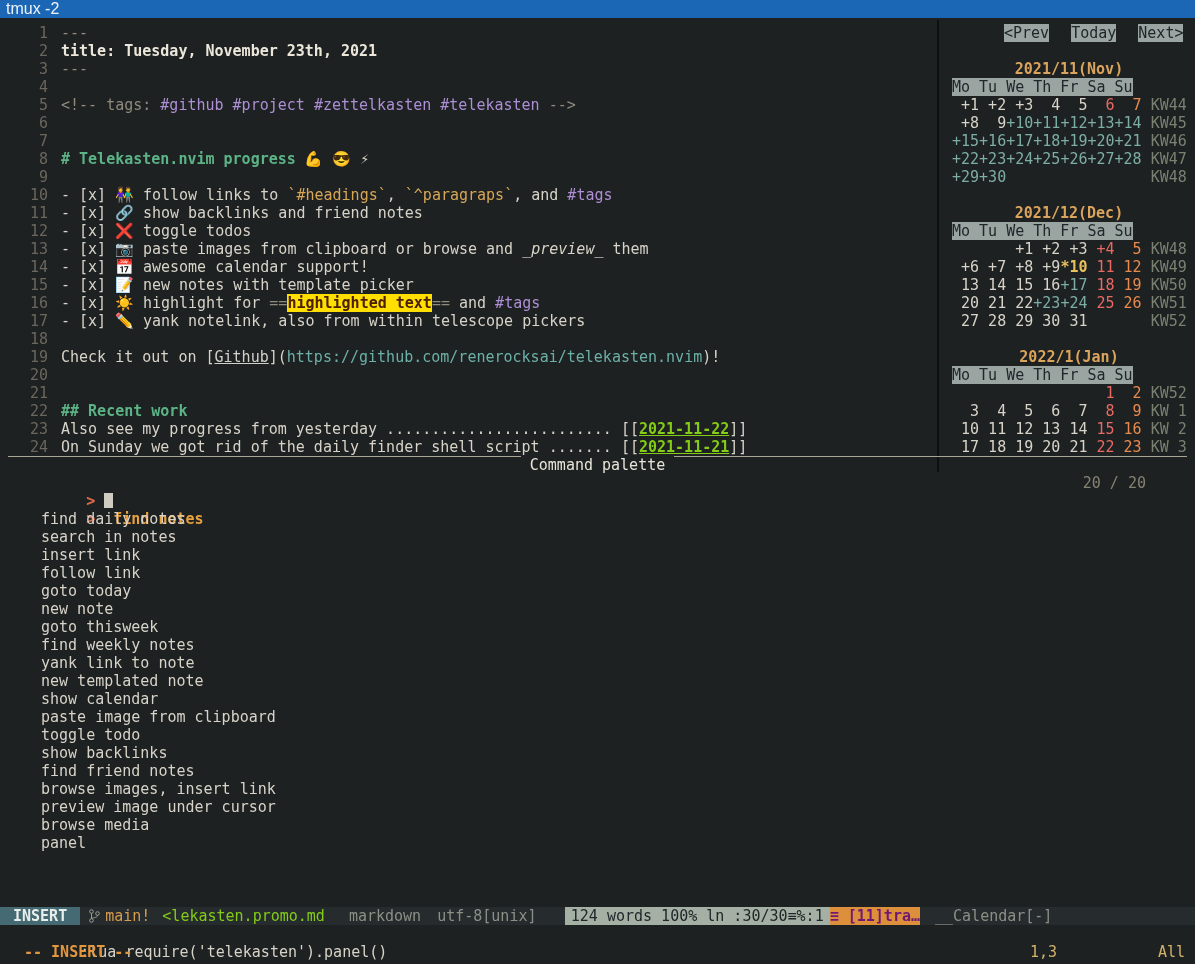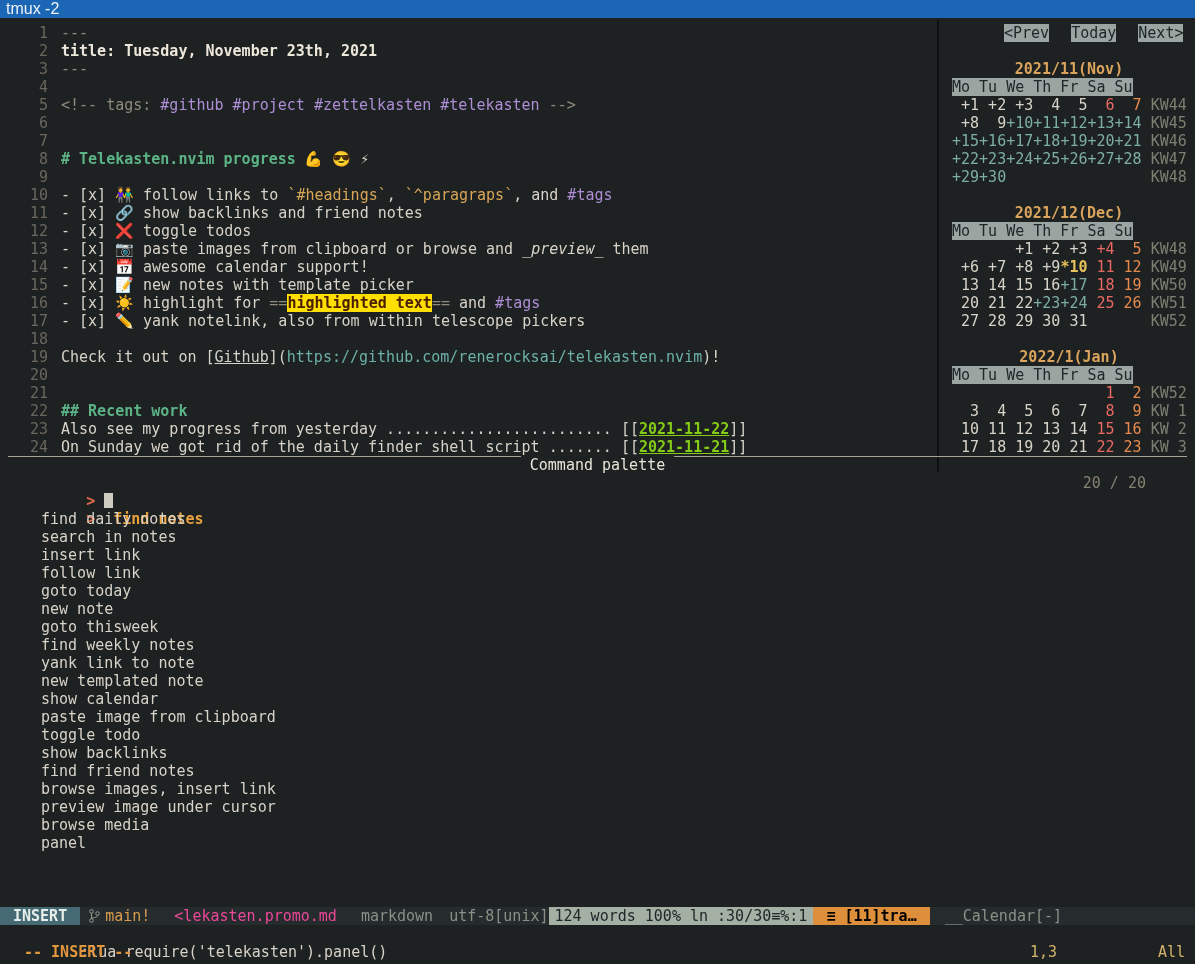--- a/index.html
+++ b/index.html
@@ -56,26 +56,26 @@
   .pal-selected .caret{margin-right:18px}
   .sel-label{color:#e9a13e;font-weight:bold}
   .pal-item{height:18px;padding-left:33px;white-space:pre;color:#d8d3c8}
 
   
   .bottom{position:absolute;left:0;right:0;bottom:0;height:57px;padding-bottom:3px}
   .statusline{height:18px;background:#262b2d;display:flex;align-items:stretch;white-space:pre;overflow:hidden}
   .statusline>span{flex:none;line-height:18px}
   .sl-mode{background:#456a74;color:#e8eeea;font-weight:bold;padding:0 13px}
   .sl-git{margin-left:9px;color:#d79b4e;display:flex;align-items:center;gap:5px}
-  .sl-file{margin-left:24px;color:#ec4899}
+  .sl-file{margin-left:12px;color:#84cc16}
   .sl-dim{color:#8b9086}
   .sl-ft{margin-left:24px}
   .sl-enc{margin-left:16px}
   .sl-stats{margin-left:auto;background:#a4b0a3;color:#20262a;padding:0 6px}
-  .sl-buf{background:#dd8f3c;color:#000000;font-weight:bold;padding:0 13px}
+  .sl-buf{background:#dd8f3c;color:#701a75;font-weight:bold;padding:0 0}
   .sl-cal{width:275px;padding-left:15px;color:#8b9086}
   .cmdline{height:18px;padding-left:8px;white-space:pre;color:#d8d3c8}
   .rulerline{position:relative;height:18px;padding-left:24px}
   .rl-mode{color:#e2973f;font-weight:bold}
   .rl-pos,.rl-scroll{position:absolute;top:0;color:#d3b26a}
   .rl-pos{left:1030px}
   .rl-scroll{left:1158px}
 </style>
 </head>
 <body>

